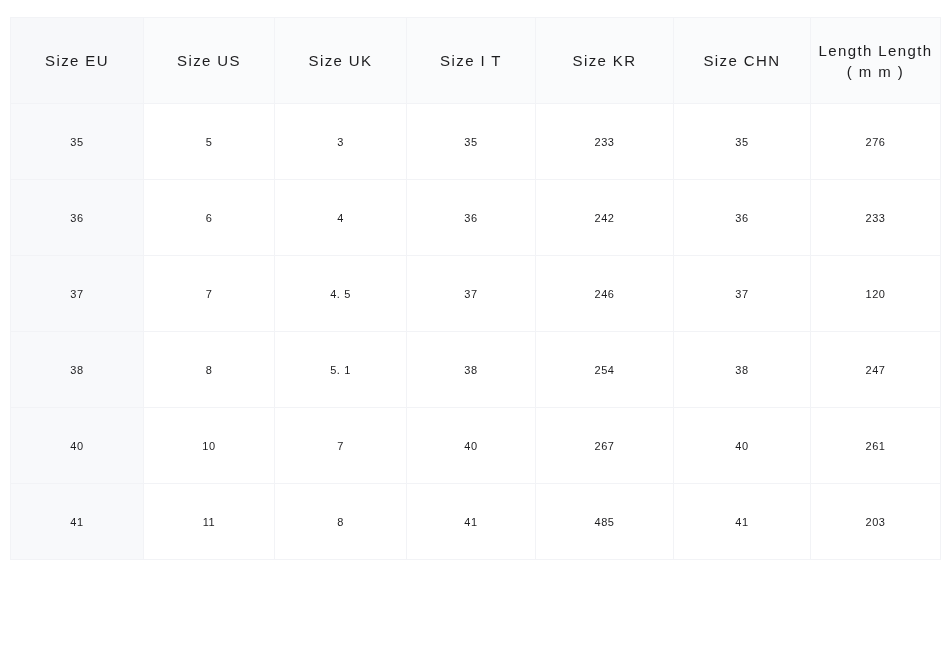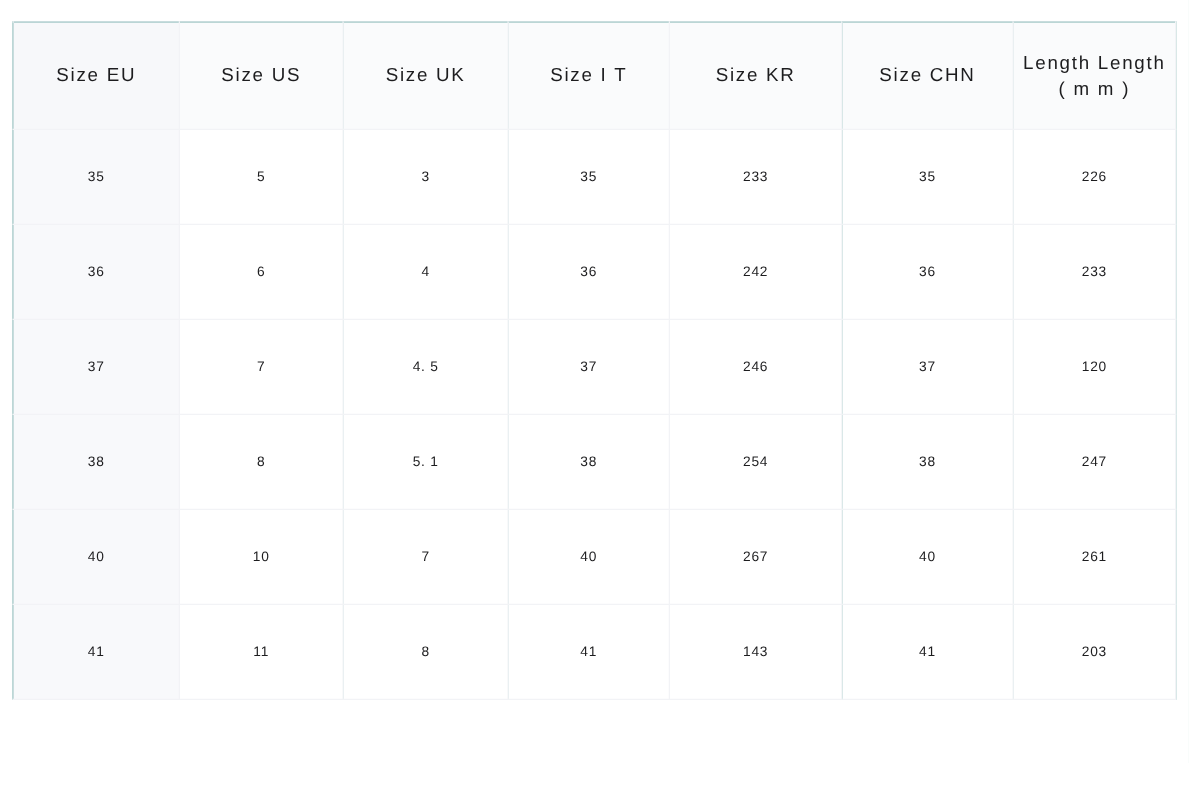--- a/index.html
+++ b/index.html
@@ -27,21 +27,21 @@
     left: 10px;
     top: 17px;
     width: 930px;
     height: 620px;
   }
 
   table.size-table {
     width: 930px;
     border-collapse: collapse;
     table-layout: fixed;
-    background: #0f766e;
+    background: #7f1d1d;
     border: 1px solid #f1f2f5;
   }
 
   table.size-table col.c0 { width: 133px; }
   table.size-table col.c1 { width: 131px; }
   table.size-table col.c2 { width: 132px; }
   table.size-table col.c3 { width: 129px; }
   table.size-table col.c4 { width: 138px; }
   table.size-table col.c5 { width: 137px; }
   table.size-table col.c6 { width: 130px; }
@@ -140,21 +140,21 @@
           <td>
               <span class="cell-text">35</span>
             </td>
           <td>
               <span class="cell-text">233</span>
             </td>
           <td>
               <span class="cell-text">35</span>
             </td>
           <td>
-              <span class="cell-text">226</span>
+              <span class="cell-text">276</span>
             </td>
         </tr>
         <tr>
           <td class="col-first">
               <span class="cell-text">36</span>
             </td>
           <td>
               <span class="cell-text">6</span>
             </td>
           <td>
@@ -249,21 +249,21 @@
           <td>
               <span class="cell-text">11</span>
             </td>
           <td>
               <span class="cell-text">8</span>
             </td>
           <td>
               <span class="cell-text">41</span>
             </td>
           <td>
-              <span class="cell-text">143</span>
+              <span class="cell-text">485</span>
             </td>
           <td>
               <span class="cell-text">41</span>
             </td>
           <td>
               <span class="cell-text">203</span>
             </td>
         </tr>
       </tbody>
     </table>

